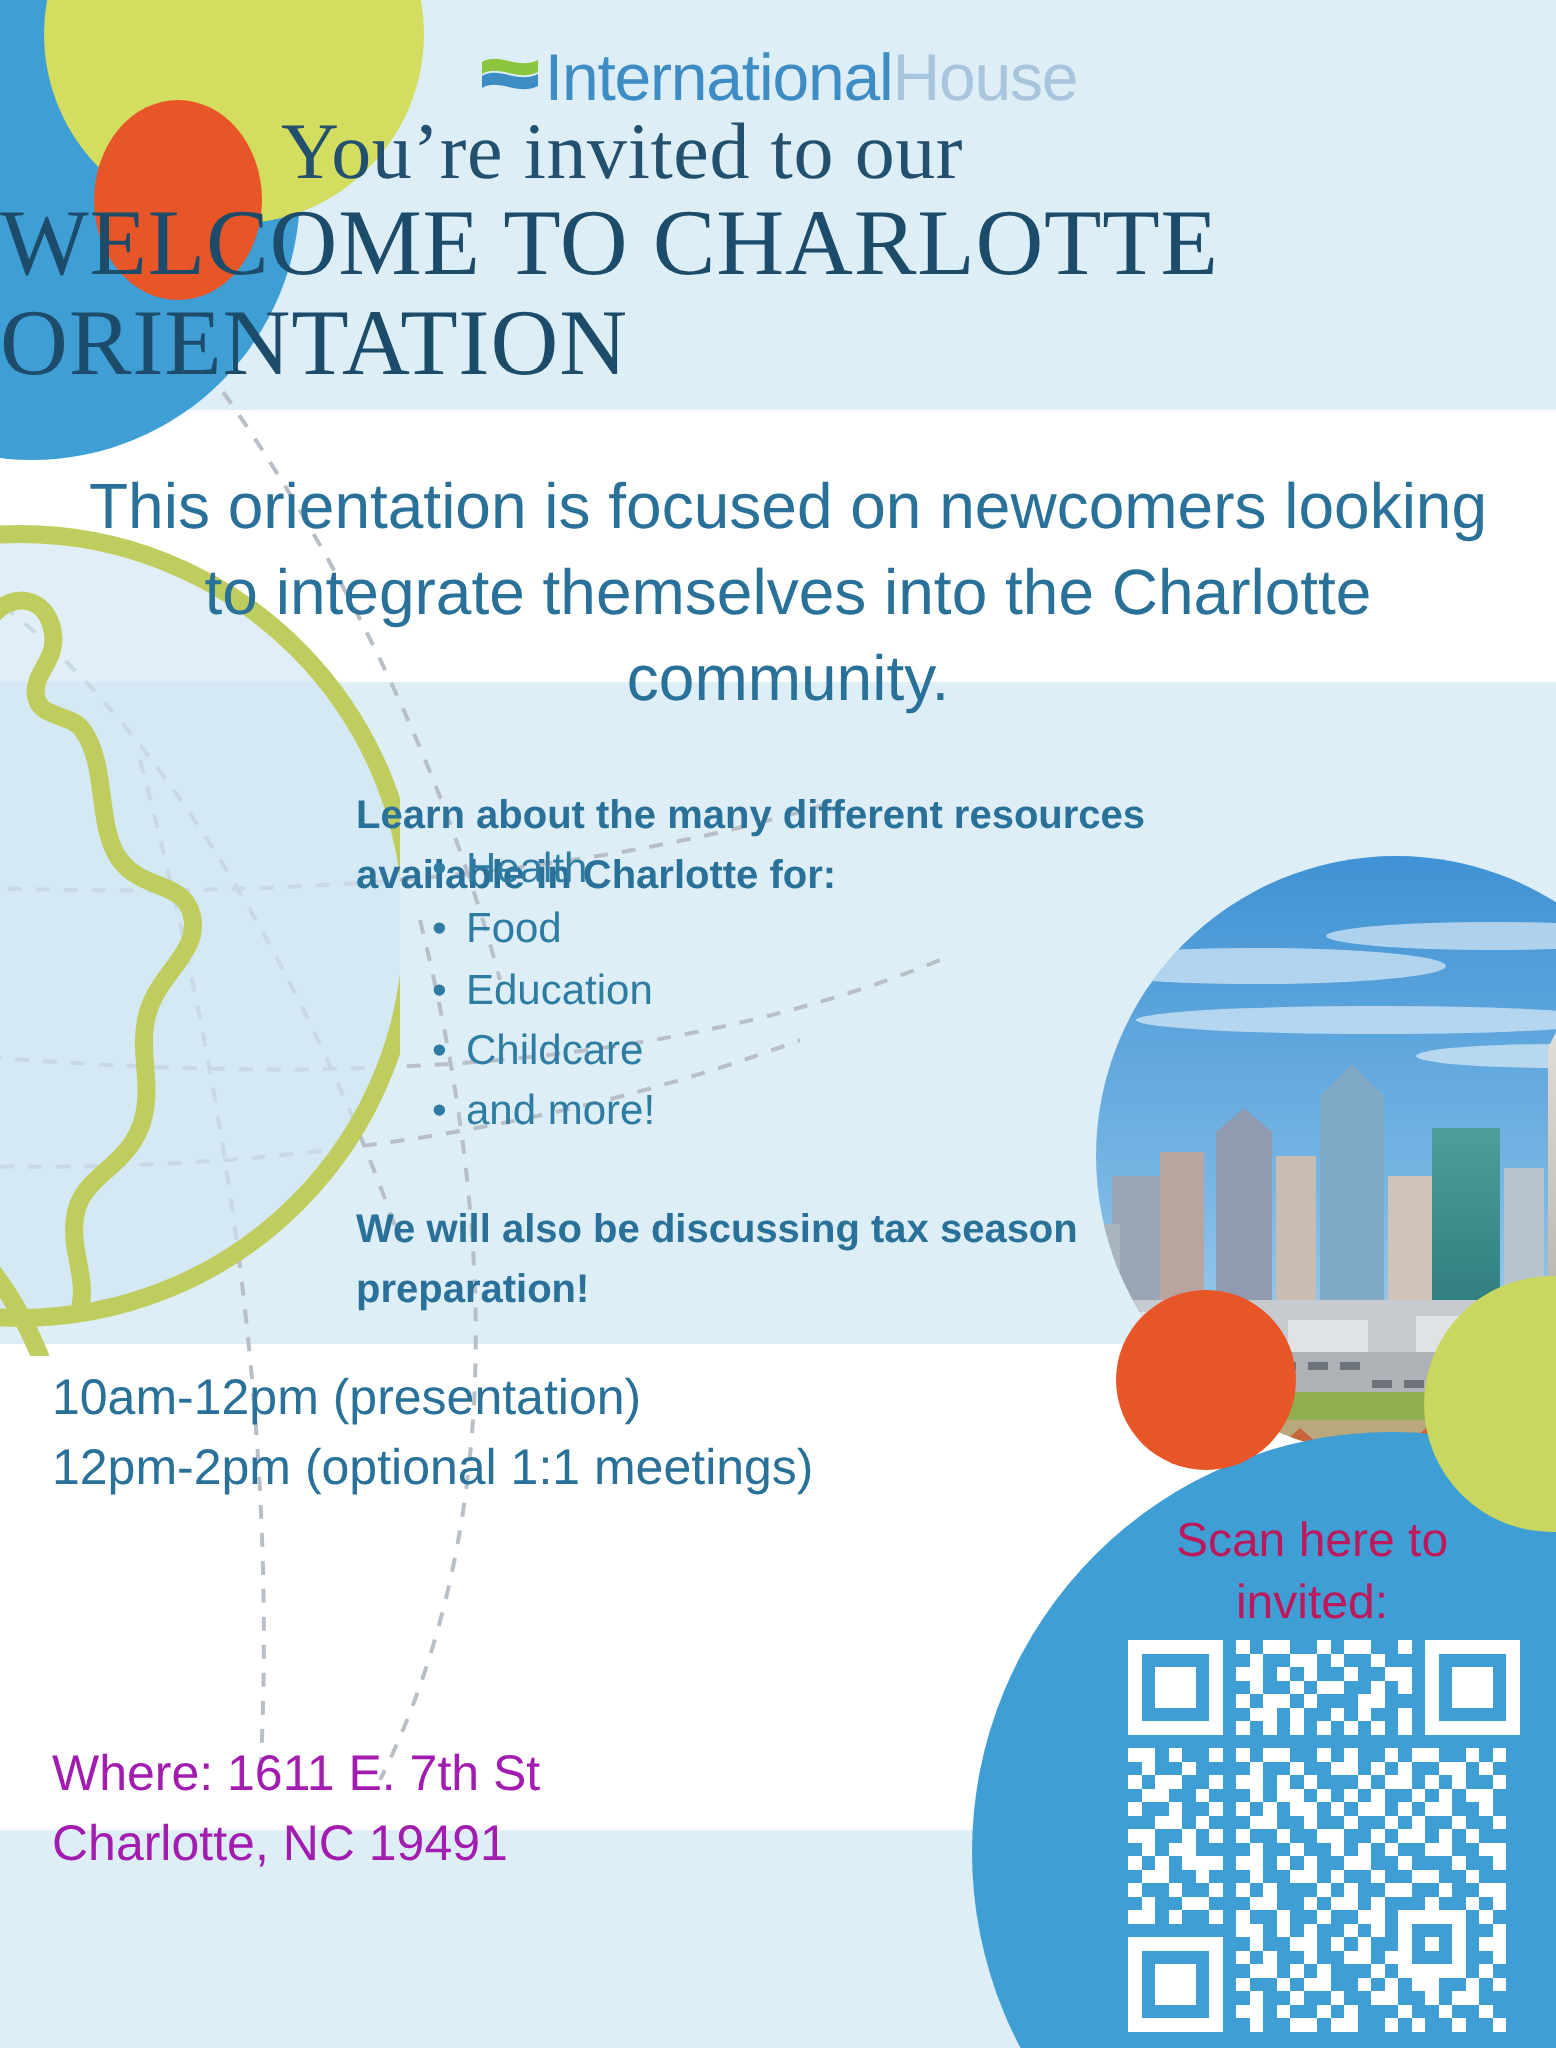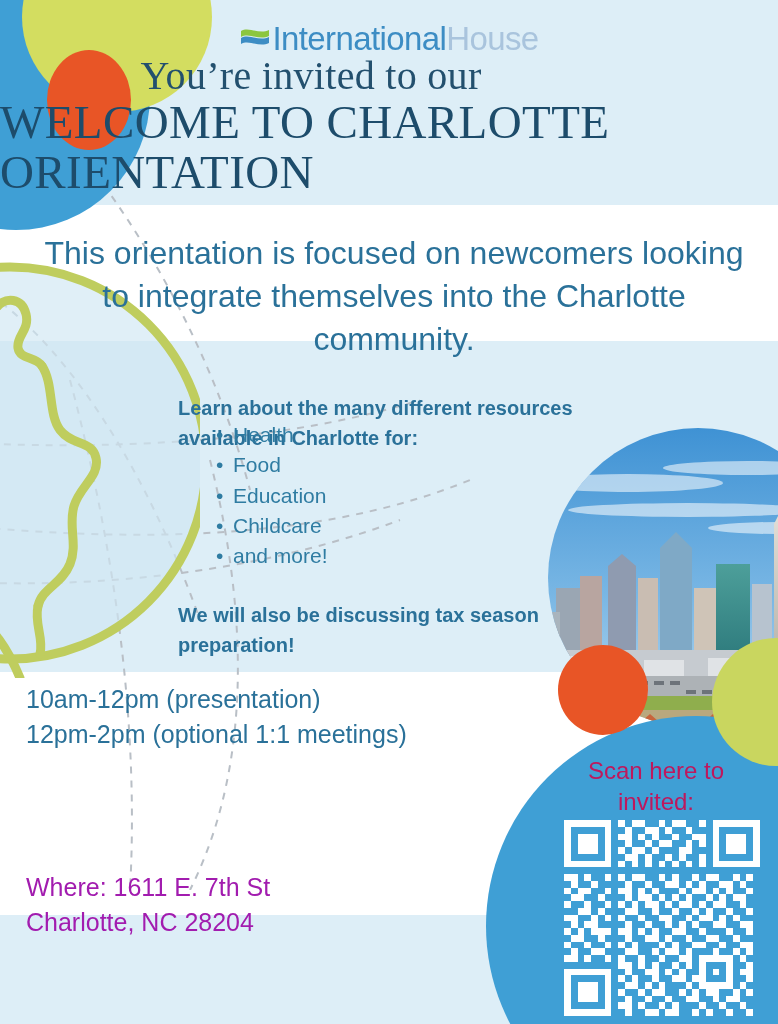--- a/index.html
+++ b/index.html
@@ -422,21 +422,21 @@
     </ul>
     <div class="tax-note">We will also be discussing tax season preparation!</div>
 
     <div class="when-block">
       <div>10am-12pm (presentation)</div>
       <div>12pm-2pm (optional 1:1 meetings)</div>
     </div>
 
     <div class="where-block">
       <div>Where: 1611 E. 7th St</div>
-      <div>Charlotte, NC 28204</div>
+      <div>Charlotte, NC 19491</div>
     </div>
 
 
     <div class="scan-label">
       <div>Scan here to</div>
       <div>invited:</div>
     </div>
 
     <div class="qr">
       <svg width="196" height="196" viewBox="0 0 29 29" shape-rendering="crispEdges">

